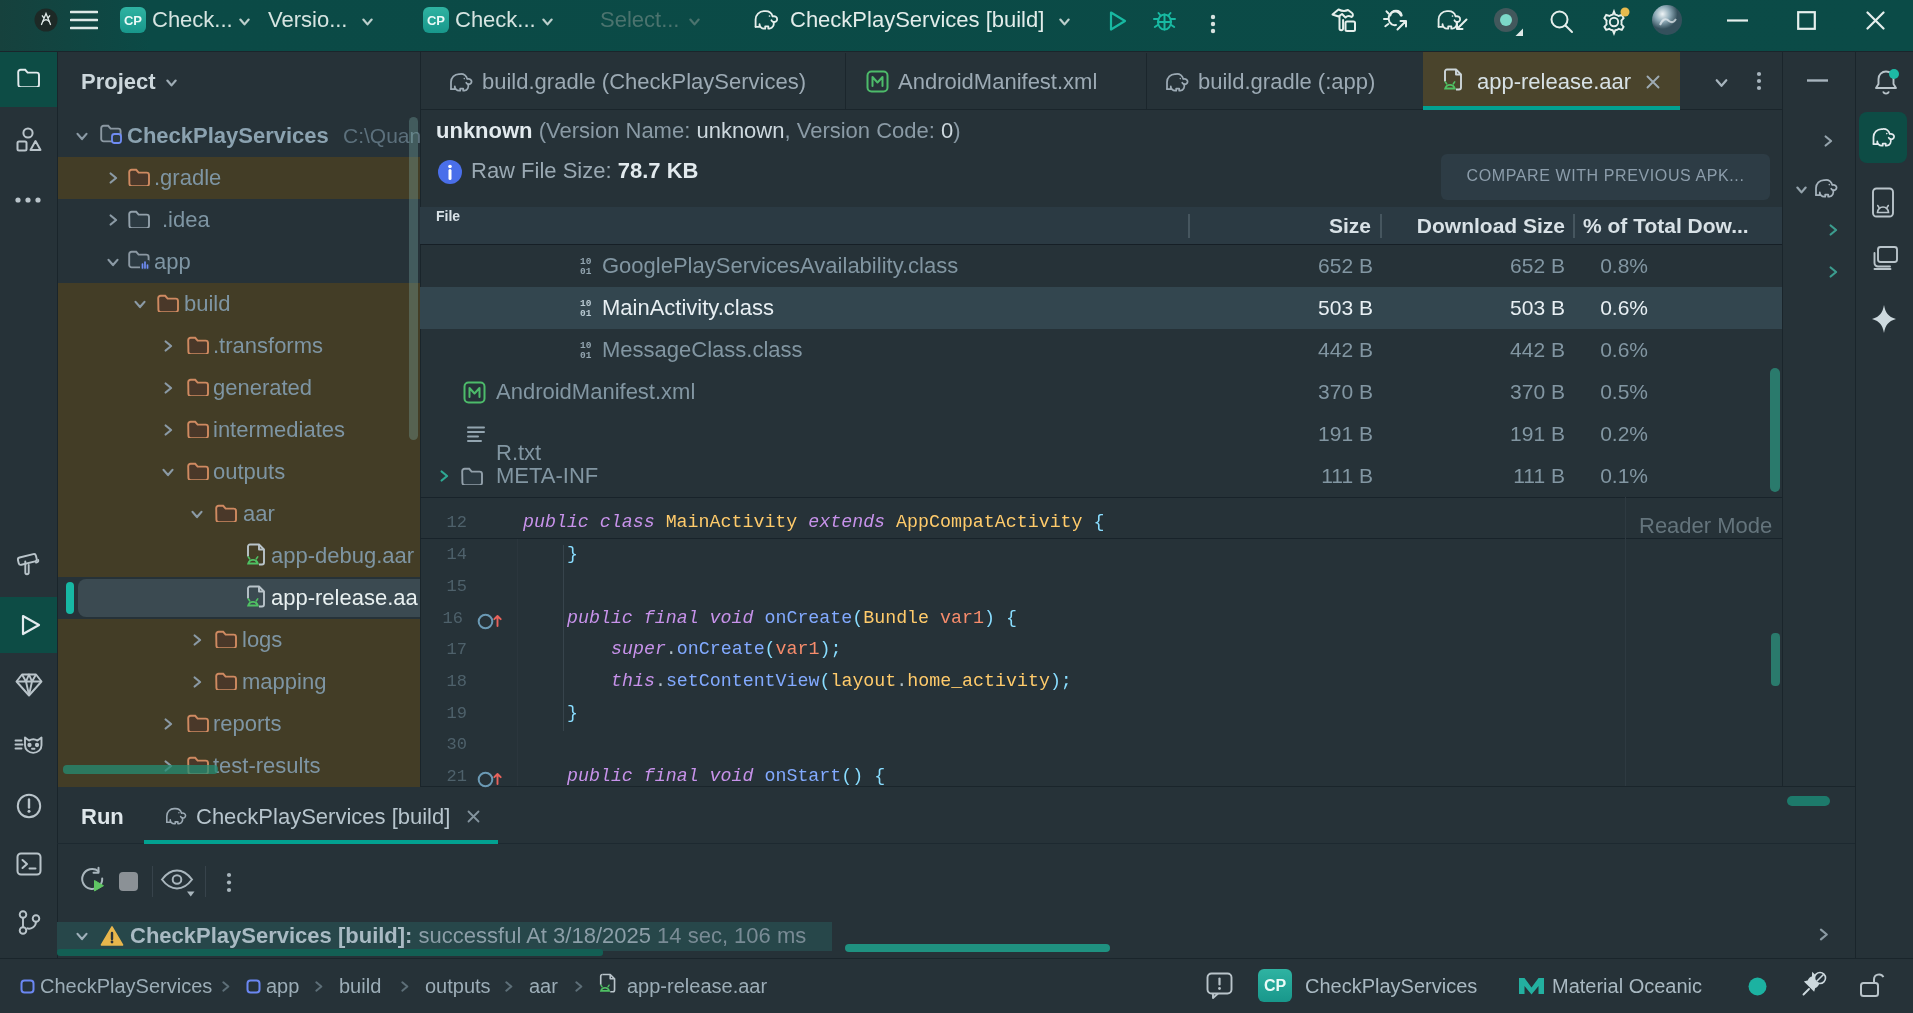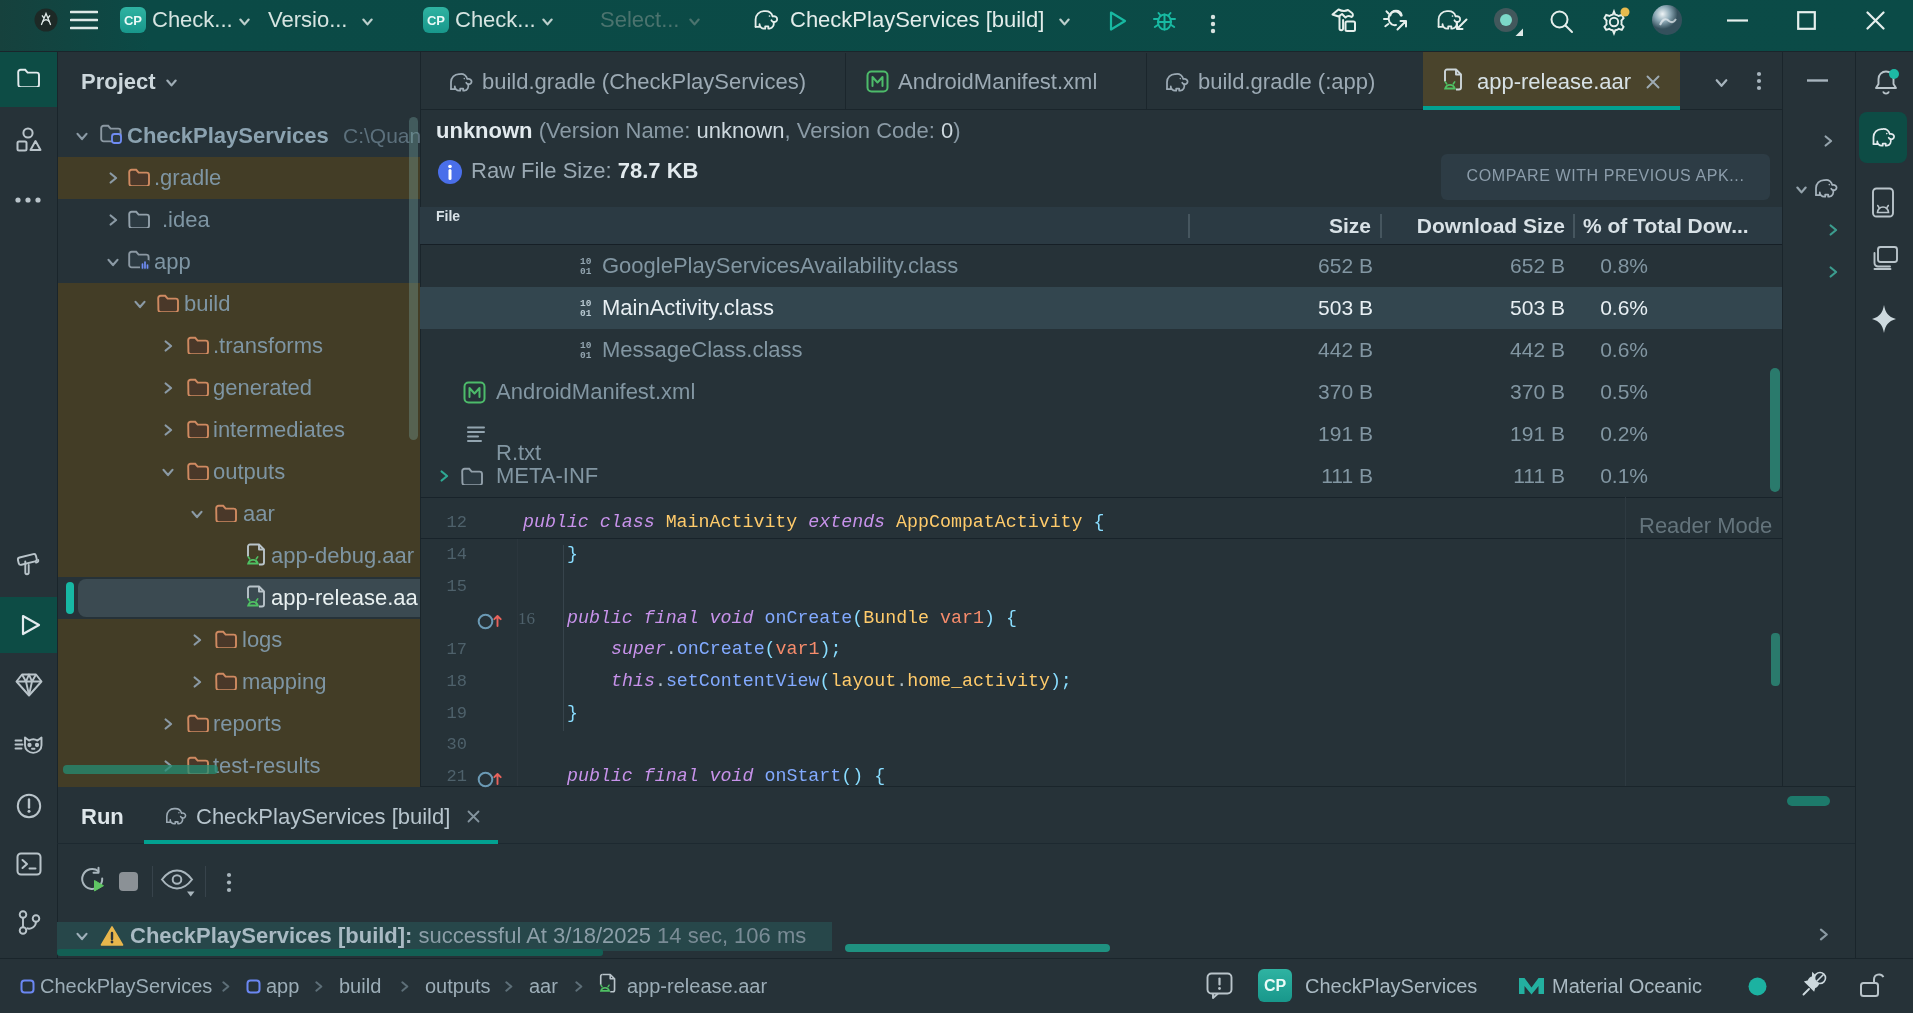--- a/index.html
+++ b/index.html
@@ -448,21 +448,21 @@
     <path d="M4.62 2.52 L10.08 7.0 L4.62 11.479999999999999" stroke="#2ea893" stroke-width="2.2" stroke-linecap="round" stroke-linejoin="round"></path>
   </svg>
 <div style="position:absolute;left:1770px;top:368px;width:10px;height:124px;background:#2a7a6c;border-radius:5px;"></div>
 <div style="position:absolute;left:420px;top:497px;width:1362px;height:1px;background:#18232a;"></div>
 <div style="position:absolute;left:420px;top:538px;width:1362px;height:1px;background:#18232a;"></div>
 <div style="position:absolute;right:1446px;top:513px;font-size:17px;color:#4e616b;font-family:'Liberation Mono',monospace;">12</div>
 <div style="position:absolute;left:0px;top:512px;font-size:18.3px;font-family:'Liberation Mono',monospace;white-space:pre;color:#b0bec5"><span style="position:absolute;left:523px;"><i style="color:#c792ea">public class</i> <span style="color:#ffcb6b">MainActivity</span> <i style="color:#c792ea">extends</i> <span style="color:#ffcb6b">AppCompatActivity</span> <span style="color:#89ddff">{</span></span></div>
 <div style="position:absolute;right:1446px;top:545px;font-size:17px;color:#4e616b;font-family:'Liberation Mono',monospace;">14</div>
 <div style="position:absolute;left:0px;top:544px;font-size:18.3px;font-family:'Liberation Mono',monospace;white-space:pre;color:#b0bec5"><span style="position:absolute;left:567px;"><span style="color:#89ddff">}</span></span></div>
 <div style="position:absolute;right:1446px;top:577px;font-size:17px;color:#4e616b;font-family:'Liberation Mono',monospace;">15</div>
-<div style="position:absolute;right:1378px;top:609px;font-size:17px;color:#4e616b;font-family:Liberation Serif, serif;">16</div>
+<div style="position:absolute;right:1450px;top:609px;font-size:17px;color:#4e616b;font-family:Liberation Mono, monospace;">16</div>
 <div style="position:absolute;left:0px;top:608px;font-size:18.3px;font-family:'Liberation Mono',monospace;white-space:pre;color:#b0bec5"><span style="position:absolute;left:567px;"><i style="color:#c792ea">public final void</i> <span style="color:#82aaff">onCreate</span><span style="color:#89ddff">(</span><span style="color:#ffcb6b">Bundle</span> <span style="color:#f78c6c">var1</span><span style="color:#89ddff">)</span> <span style="color:#89ddff">{</span></span></div>
 <div style="position:absolute;right:1446px;top:640px;font-size:17px;color:#4e616b;font-family:'Liberation Mono',monospace;">17</div>
 <div style="position:absolute;left:0px;top:639px;font-size:18.3px;font-family:'Liberation Mono',monospace;white-space:pre;color:#b0bec5"><span style="position:absolute;left:611px;"><i style="color:#c792ea">super</i>.<span style="color:#82aaff">onCreate</span><span style="color:#89ddff">(</span><span style="color:#f78c6c">var1</span><span style="color:#89ddff">);</span></span></div>
 <div style="position:absolute;right:1446px;top:672px;font-size:17px;color:#4e616b;font-family:'Liberation Mono',monospace;">18</div>
 <div style="position:absolute;left:0px;top:671px;font-size:18.3px;font-family:'Liberation Mono',monospace;white-space:pre;color:#b0bec5"><span style="position:absolute;left:611px;"><i style="color:#c792ea">this</i>.<span style="color:#82aaff">setContentView</span><span style="color:#89ddff">(</span><span style="color:#ffcb6b">layout</span>.<span style="color:#ffcb6b">home_activity</span><span style="color:#89ddff">);</span></span></div>
 <div style="position:absolute;right:1446px;top:704px;font-size:17px;color:#4e616b;font-family:'Liberation Mono',monospace;">19</div>
 <div style="position:absolute;left:0px;top:703px;font-size:18.3px;font-family:'Liberation Mono',monospace;white-space:pre;color:#b0bec5"><span style="position:absolute;left:567px;"><span style="color:#89ddff">}</span></span></div>
 <div style="position:absolute;right:1446px;top:735px;font-size:17px;color:#4e616b;font-family:'Liberation Mono',monospace;">30</div>
 <div style="position:absolute;right:1446px;top:767px;font-size:17px;color:#4e616b;font-family:'Liberation Mono',monospace;">21</div>
 <div style="position:absolute;left:0px;top:766px;font-size:18.3px;font-family:'Liberation Mono',monospace;white-space:pre;color:#b0bec5"><span style="position:absolute;left:567px;"><i style="color:#c792ea">public final void</i> <span style="color:#82aaff">onStart</span><span style="color:#89ddff">()</span> <span style="color:#89ddff">{</span></span></div>

